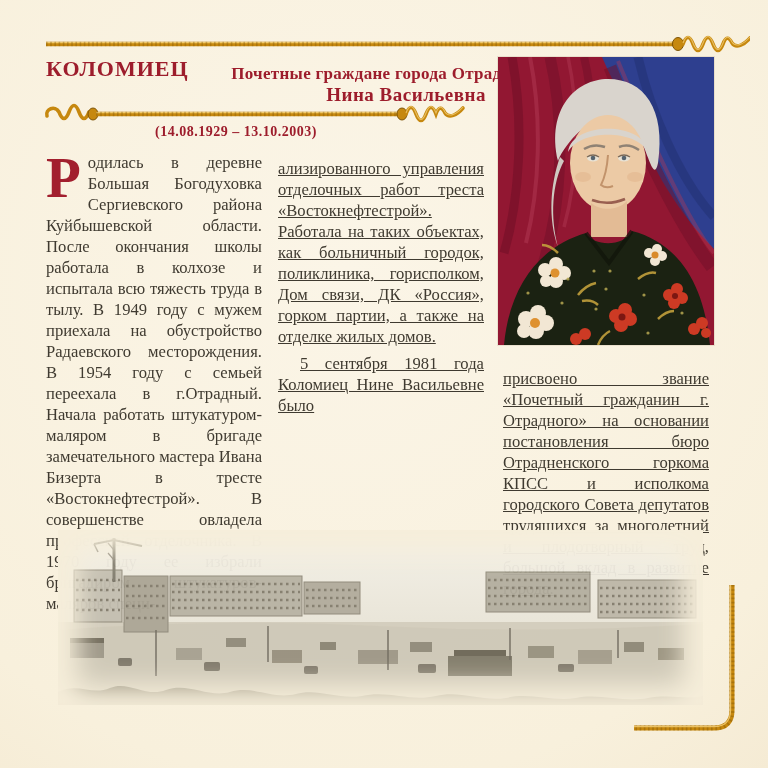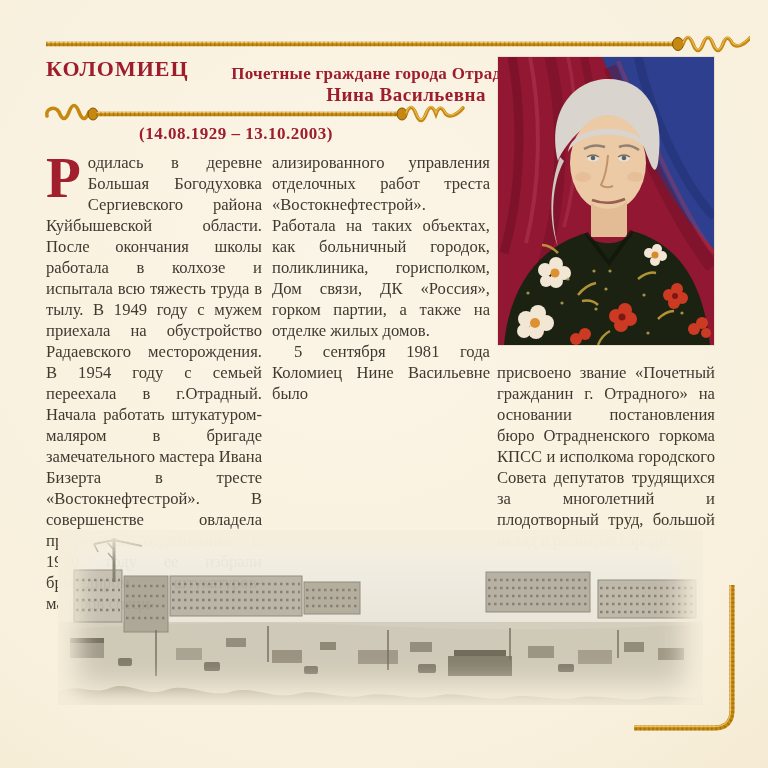--- a/index.html
+++ b/index.html
@@ -17,24 +17,24 @@
   .surname{
     position:absolute;left:46px;top:56px;width:440px;
     font-size:22px;font-weight:bold;color:#9d1d2c;letter-spacing:1px;
   }
   .firstname{
     position:absolute;left:46px;top:84px;width:440px;text-align:right;
     font-size:19px;font-weight:bold;color:#9d1d2c;letter-spacing:.5px;
   }
   .dates{
     position:absolute;left:46px;top:124px;width:380px;text-align:center;
-    font-size:17px;font-weight:bold;color:#9d1d2c;letter-spacing:.5px;
+    font-size:14px;font-weight:bold;color:#9d1d2c;letter-spacing:.5px;
   }
   .col{position:absolute;font-size:16.6px;line-height:21px;color:#3f3a30;text-align:justify;}
-  .col p{margin:0;}
+  .col p{margin:6px;text-decoration:underline;}
   .col p.ind{text-indent:22px;}
   .col1{left:46px;top:152px;width:216px;}
   .col2{left:272px;top:152px;width:218px;}
   .col3{left:497px;top:362px;width:218px;}
   .dropcap{
     float:left;font-size:57px;line-height:45px;font-weight:bold;color:#a21f2e;
     padding:3px 7px 0 0;
   }
   .portrait{
     position:absolute;left:498px;top:57px;width:216px;height:288px;overflow:hidden;

